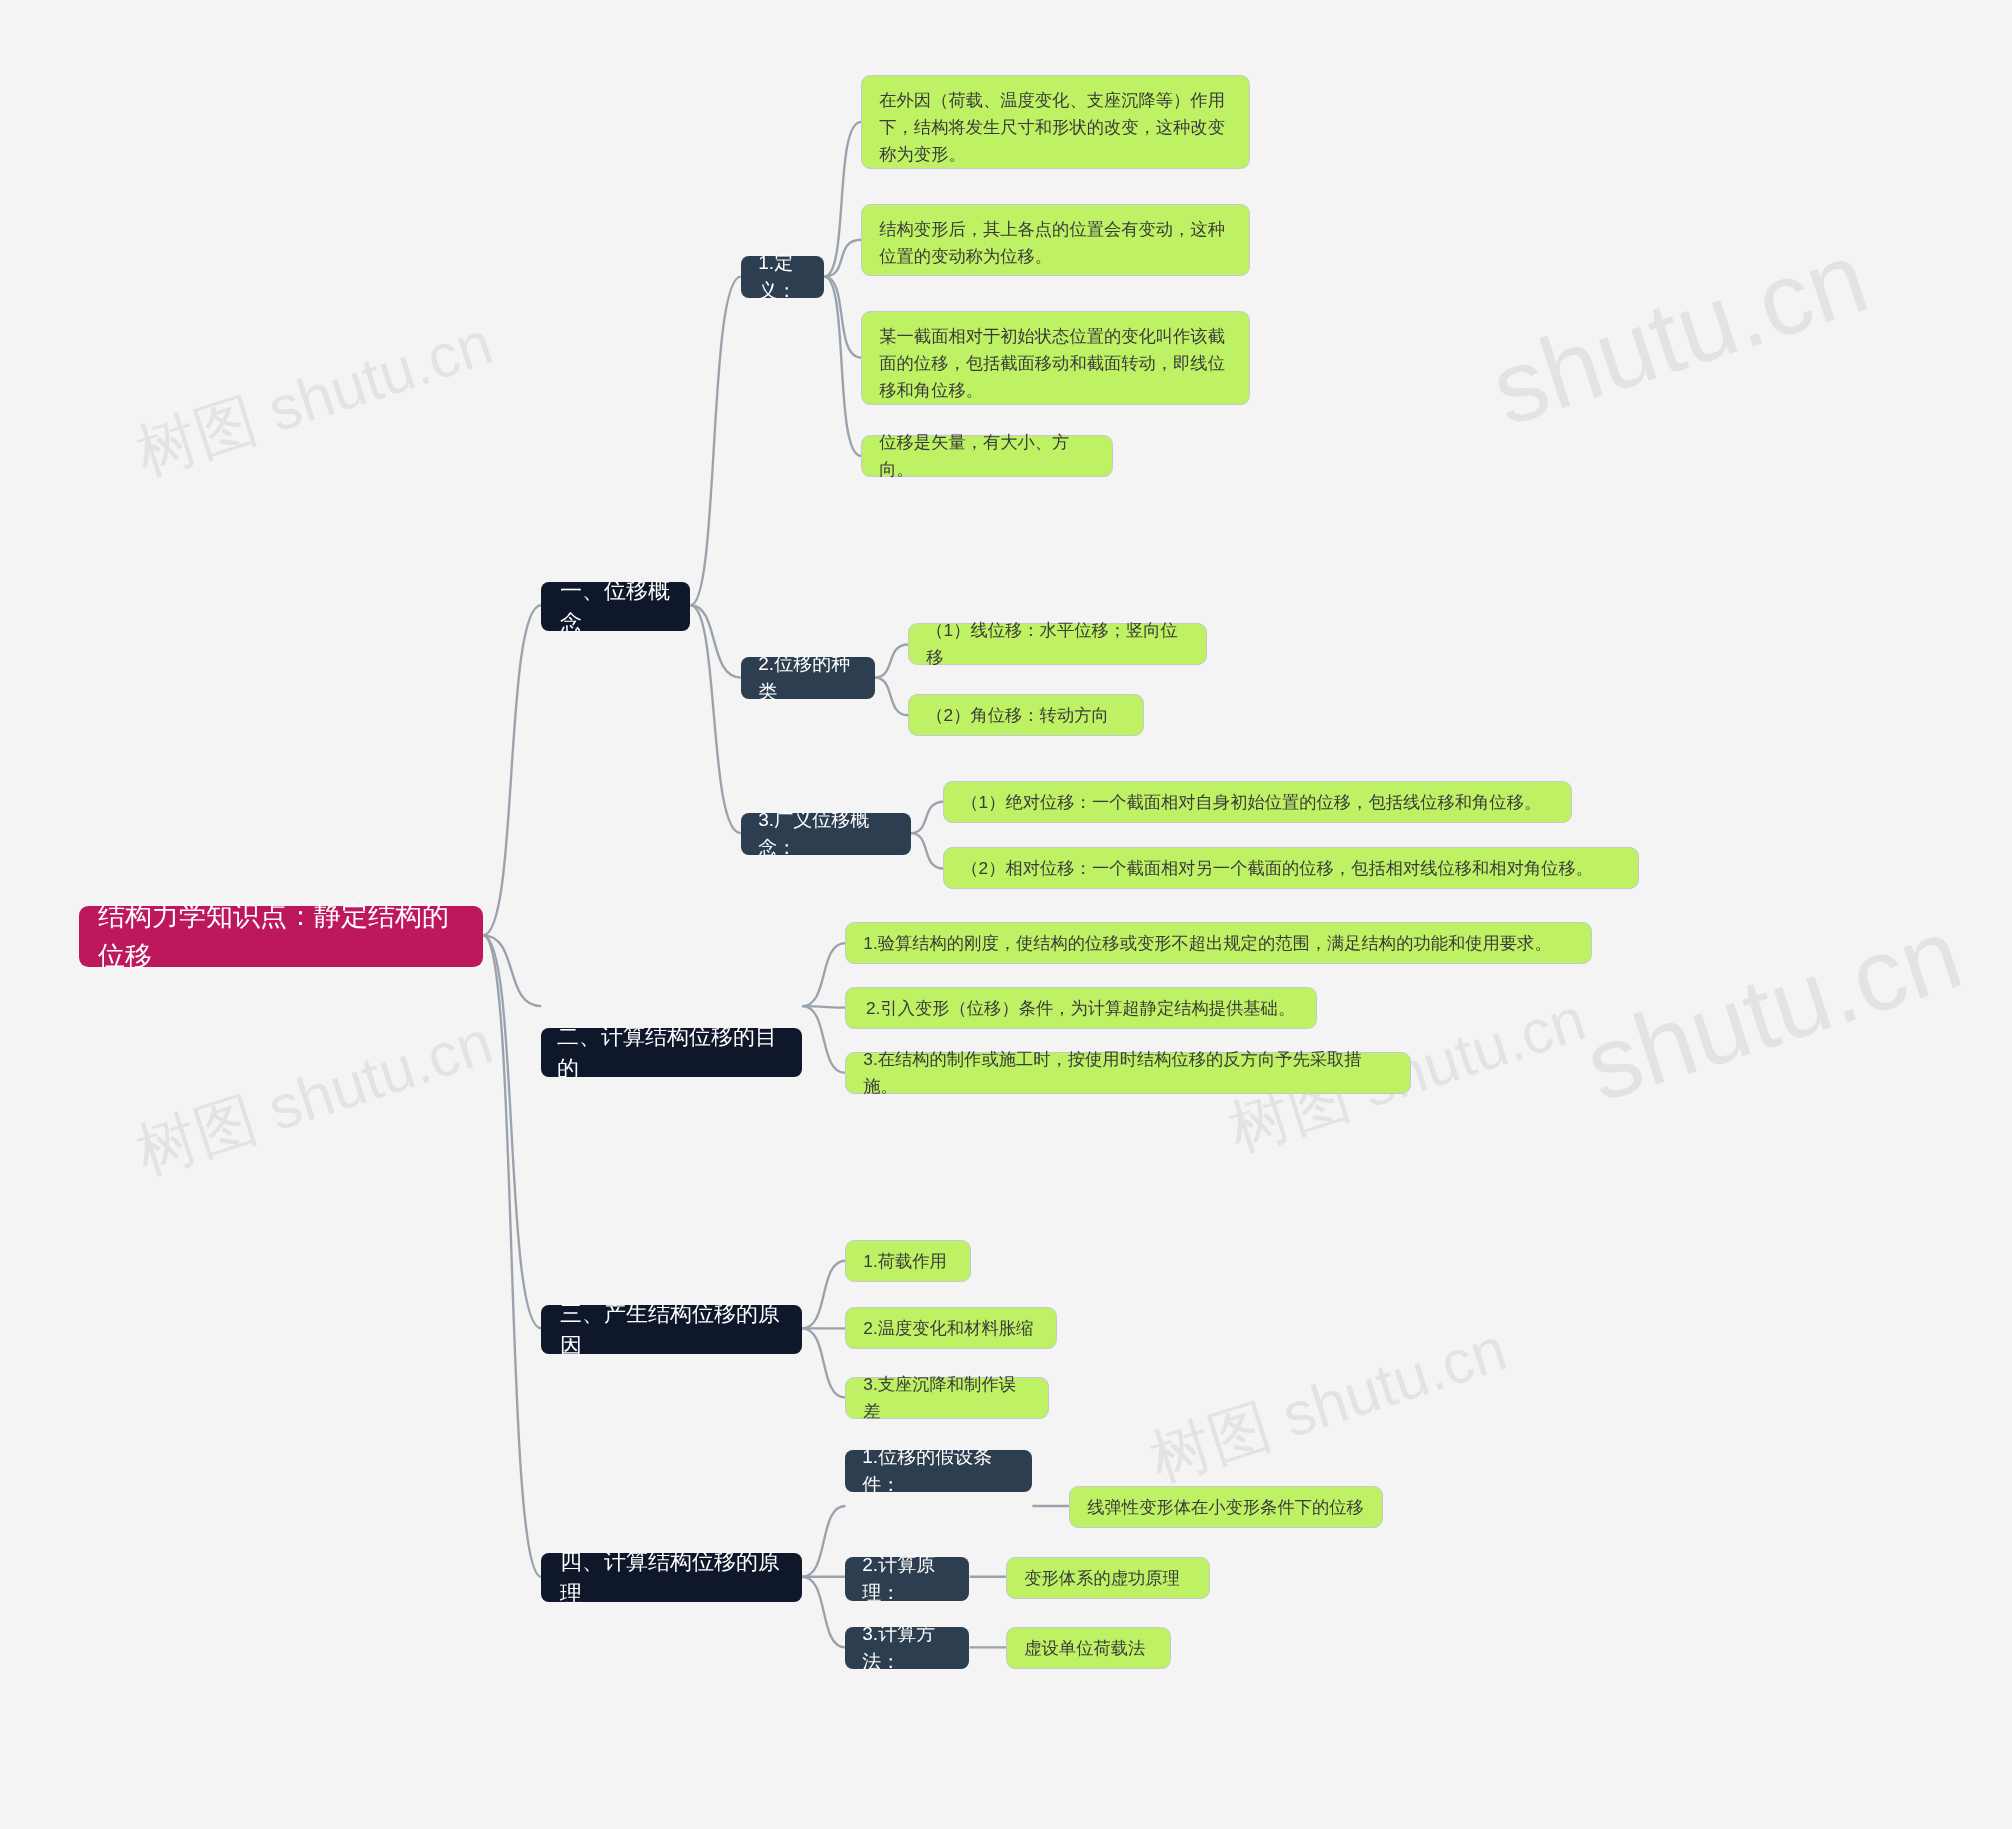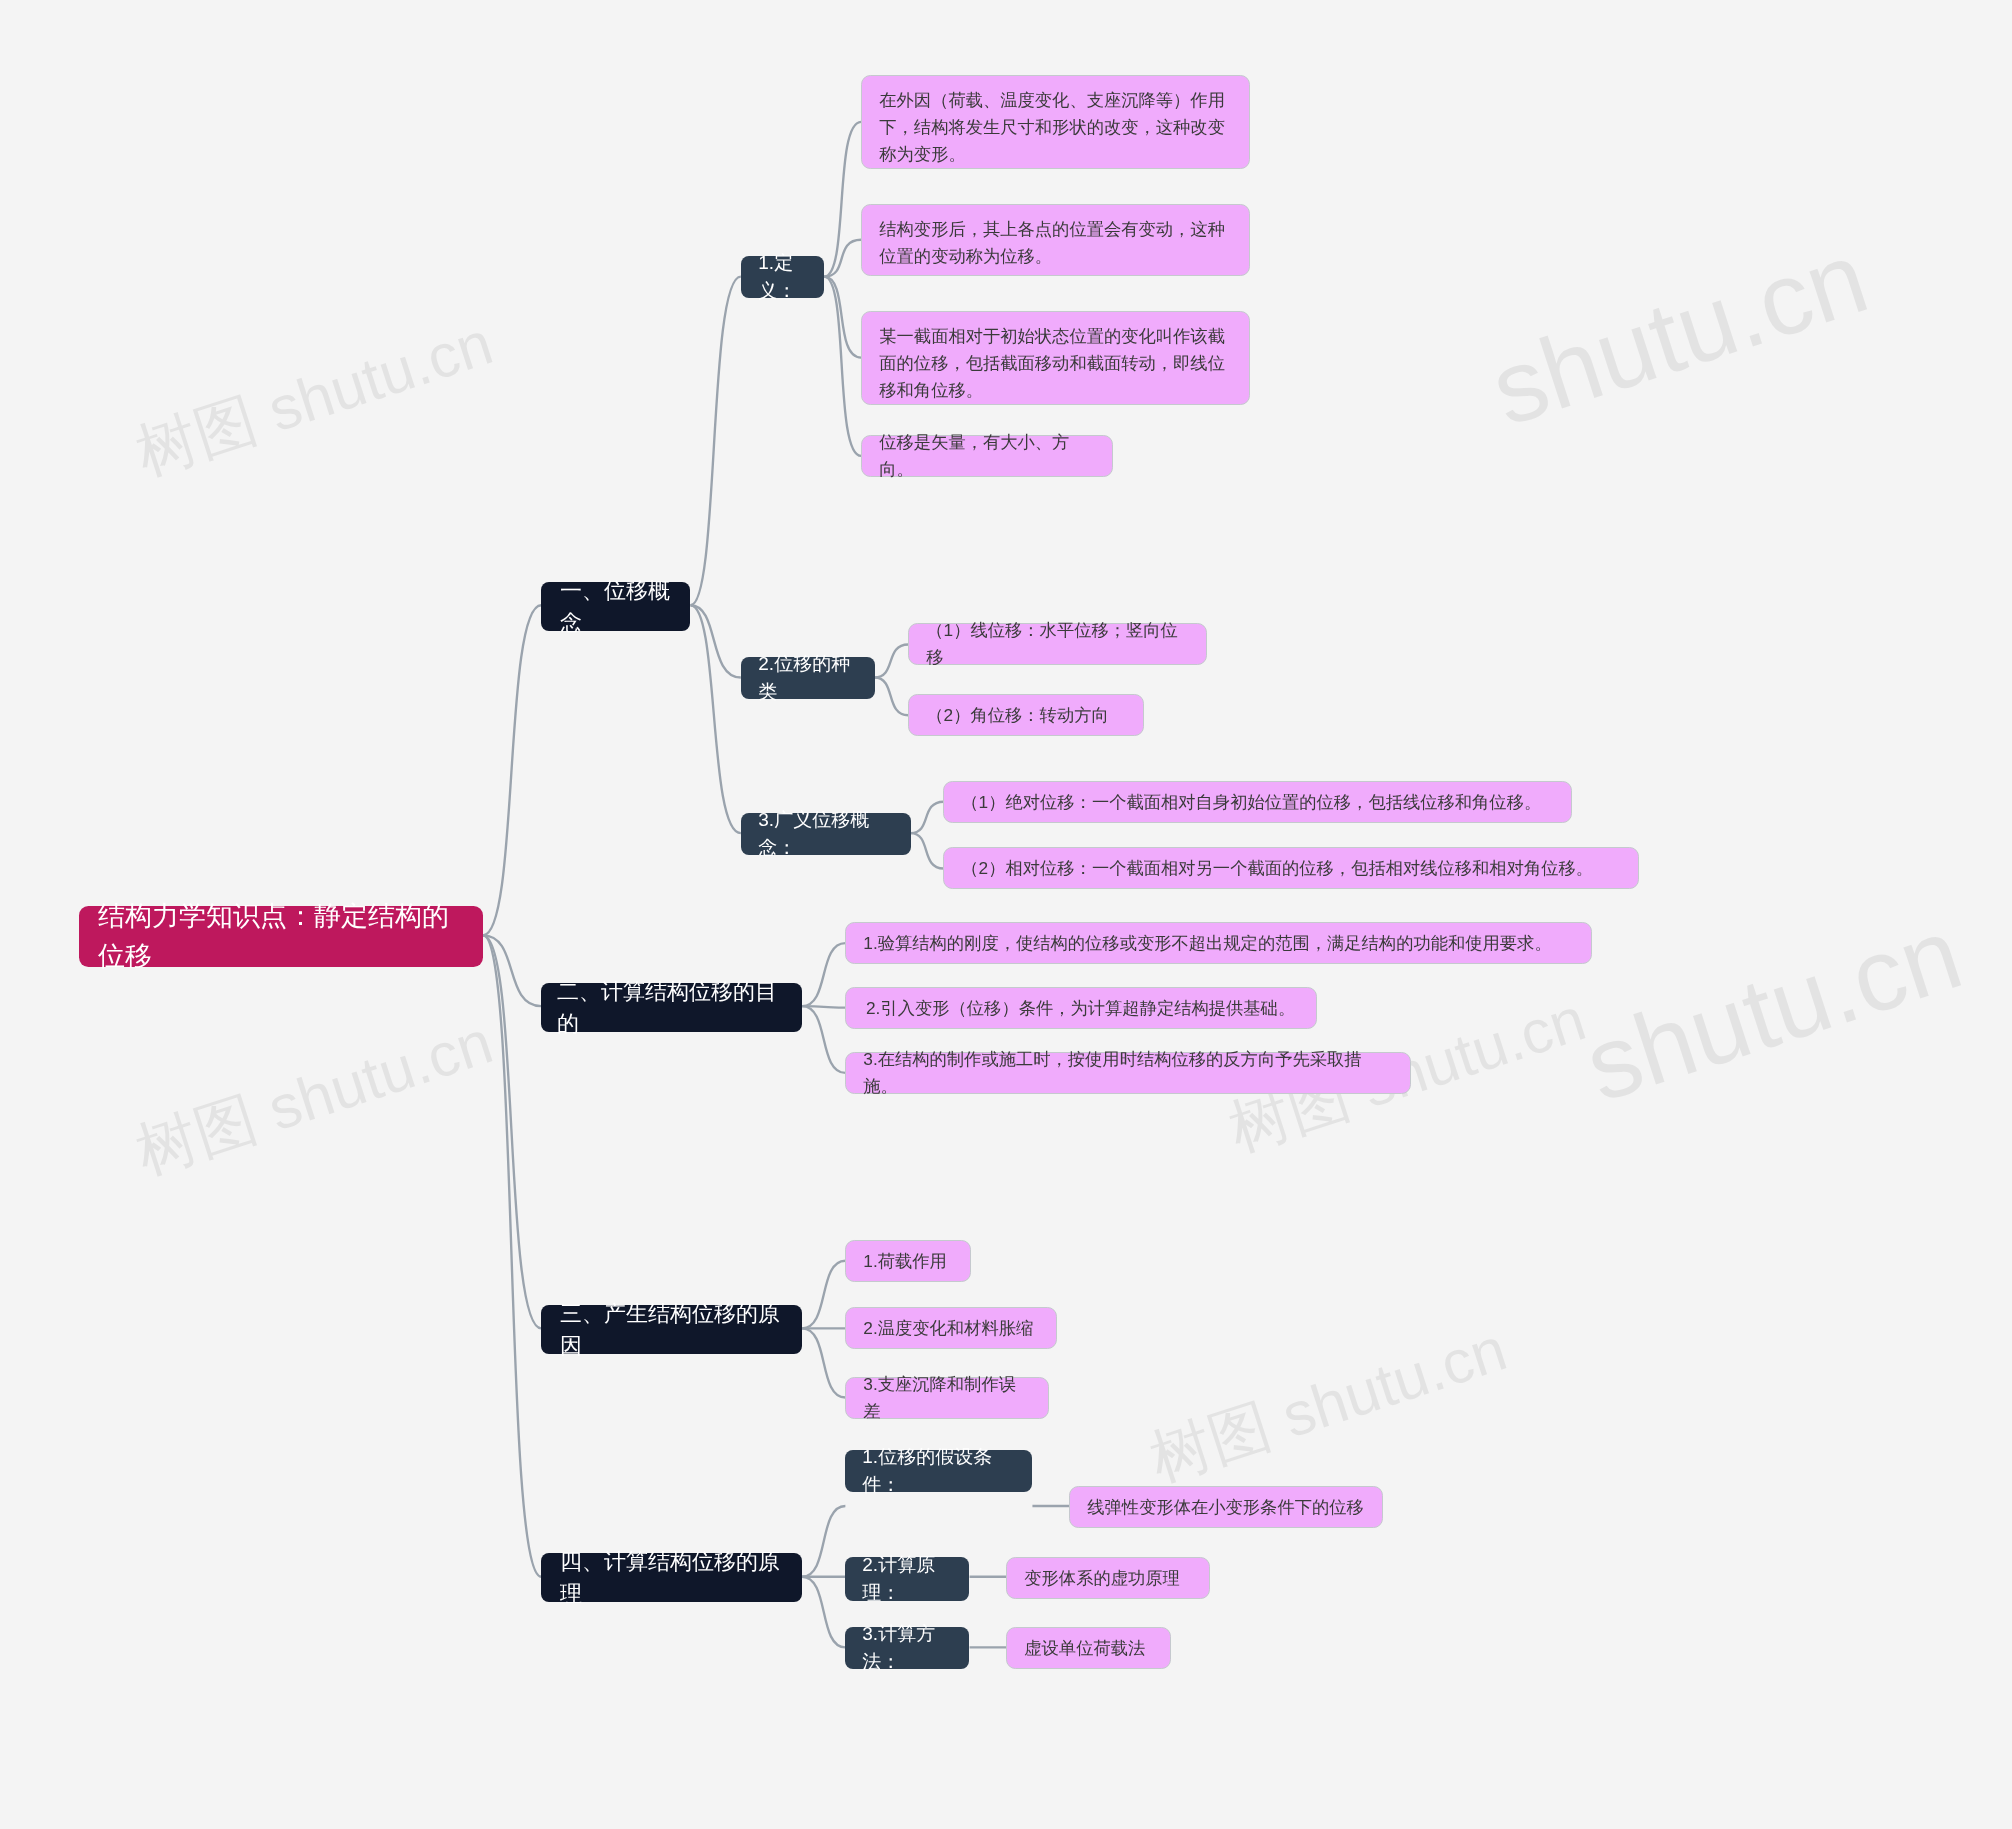--- a/index.html
+++ b/index.html
@@ -47,21 +47,21 @@
     font-size: 22px;
   }
   .sub {
     background: #2d3e50;
     color: #fff;
     font-size: 19px;
     border-radius: 7.9px;
     padding: 0 17.3px;
   }
   .leaf {
-    background: #f0abfc;
+    background: #bef264;
     color: #3a3a3a;
     font-size: 17.3px;
     border: 1.6px solid #c5c9ce;
     border-radius: 9.4px;
     padding: 11px 17.3px;
     line-height: 1.55;
   }
   .leaf.tall { align-items: flex-start; }
   svg.connectors {
     position: absolute;
@@ -140,21 +140,21 @@
     <div class="node sub" style="left:741px; top:657px; width:134px; height:42px;">2.位移的种类</div>
 
       <div class="node leaf" style="left:908px; top:623px; width:299px; height:42px;">（1）线位移：水平位移；竖向位移</div>
       <div class="node leaf" style="left:908px; top:694px; width:236px; height:42px;">（2）角位移：转动方向</div>
 
     <div class="node sub" style="left:741px; top:813px; width:170px; height:42px;">3.广义位移概念：</div>
 
       <div class="node leaf" style="left:943px; top:781px; width:629px; height:42px;">（1）绝对位移：一个截面相对自身初始位置的位移，包括线位移和角位移。</div>
       <div class="node leaf" style="left:943px; top:847px; width:696px; height:42px;">（2）相对位移：一个截面相对另一个截面的位移，包括相对线位移和相对角位移。</div>
 
-  <div class="node branch" style="left:541px; top:983px; width:261px; height:49px;padding-left:16px;">二、计算结构位移的目的</div>
+  <div class="node branch" style="left:541px; top:1028px; width:261px; height:49px;padding-left:16px;">二、计算结构位移的目的</div>
 
     <div class="node leaf" style="left:845px; top:922px; width:747px; height:42px;">1.验算结构的刚度，使结构的位移或变形不超出规定的范围，满足结构的功能和使用要求。</div>
     <div class="node leaf" style="left:845px; top:987px; width:472px; height:42px;padding-left:20px;">2.引入变形（位移）条件，为计算超静定结构提供基础。</div>
     <div class="node leaf" style="left:845px; top:1052px; width:566px; height:42px;">3.在结构的制作或施工时，按使用时结构位移的反方向予先采取措施。</div>
 
   <div class="node branch" style="left:541px; top:1305px; width:261px; height:49px;">三、产生结构位移的原因</div>
 
     <div class="node leaf" style="left:845px; top:1240px; width:126px; height:42px;">1.荷载作用</div>
     <div class="node leaf" style="left:845px; top:1307px; width:212px; height:42px;">2.温度变化和材料胀缩</div>
     <div class="node leaf" style="left:845px; top:1377px; width:204px; height:42px;">3.支座沉降和制作误差</div>

